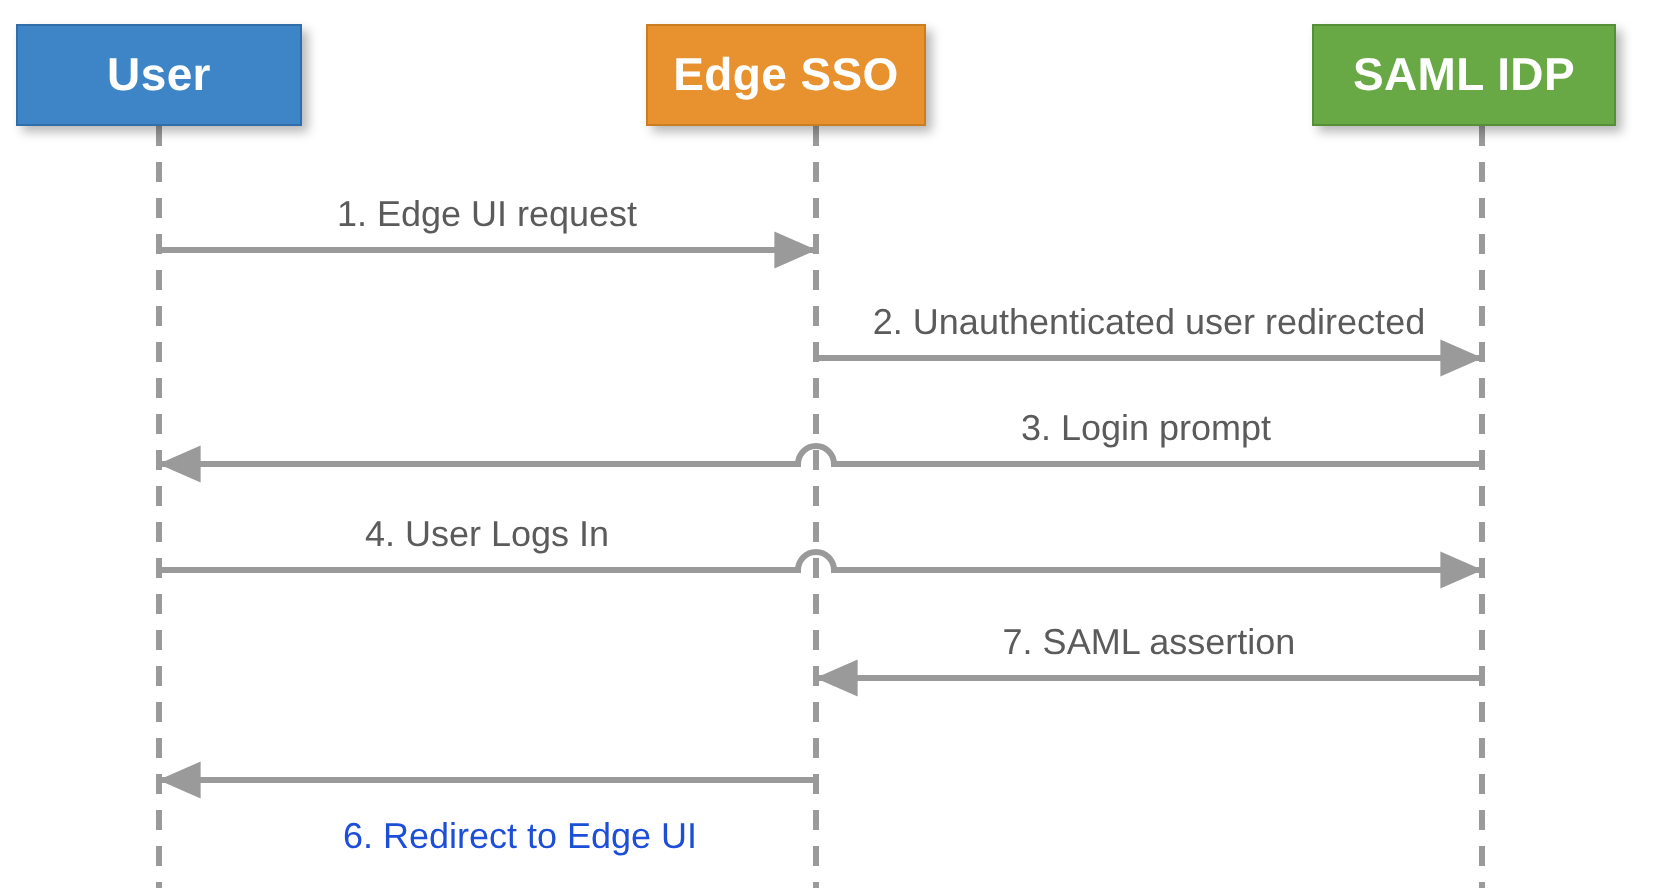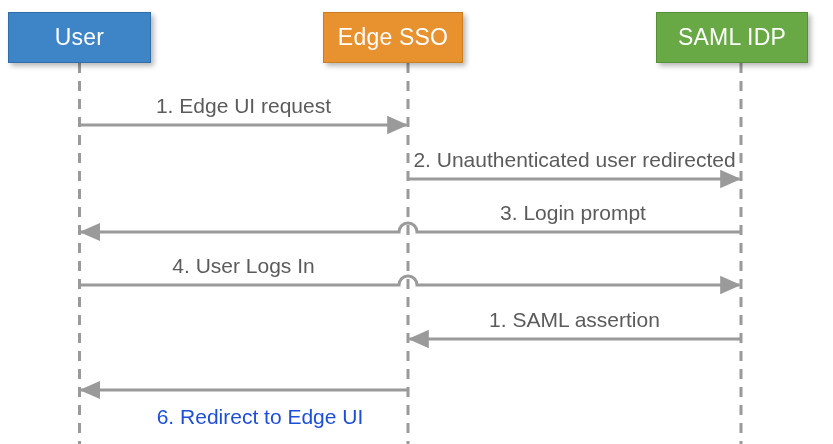--- a/index.html
+++ b/index.html
@@ -33,34 +33,34 @@
     justify-content: center;
     border-style: solid;
     border-width: 1px;
     box-shadow: 3px 3px 5px rgba(0,0,0,0.28);
     top: 12px;
     height: 51px;
   }
   .actor-label {
     color: #ffffff;
     font-size: 23px;
-    font-weight: normal;
+    font-weight: bold;
     letter-spacing: 0.2px;
     font-family: "Liberation Sans", sans-serif;
     white-space: nowrap;
   }
   #actor-box-0 { left: 8px;   width: 143px; background: #3d85c6; border-color: #2f6ea8; }
   #actor-box-1 { left: 323px; width: 170px; background: #e8922f; border-color: #cb7d22; }
   #actor-box-2 { left: 656px; width: 170px; background: #68a945; border-color: #558f37; }
 
   
   .msg-label {
     position: absolute;
     color: #5b5b5b;
-    font-size: 21px;
+    font-size: 18px;
     font-family: "Liberation Sans", sans-serif;
     white-space: nowrap;
     transform: translate(-50%, -100%);
   }
 </style>
 </head>
 <body>
 
 <div id="diagram-root">
 
@@ -92,16 +92,16 @@
     <span class="actor-label">Edge SSO</span>
   </div>
   <div class="actor-box" id="actor-box-2" style="left: 656px; width: 152px; background: rgb(104, 169, 69); border-color: rgb(85, 143, 55);">
     <span class="actor-label">SAML IDP</span>
   </div>
 
   <div class="msg-label" id="msg-label-0" style="left: 243.5px; top: 118px; color: rgb(91, 91, 91);">1. Edge UI request</div>
   <div class="msg-label" id="msg-label-1" style="left: 574.5px; top: 172px; color: rgb(91, 91, 91);">2. Unauthenticated user redirected</div>
   <div class="msg-label" id="msg-label-2" style="left: 573px; top: 225px; color: rgb(91, 91, 91);">3. Login prompt</div>
   <div class="msg-label" id="msg-label-3" style="left: 243.5px; top: 278px; color: rgb(91, 91, 91);">4. User Logs In</div>
-  <div class="msg-label" id="msg-label-4" style="left: 574.5px; top: 332px; color: rgb(91, 91, 91);">1. SAML assertion</div>
+  <div class="msg-label" id="msg-label-4" style="left: 574.5px; top: 332px; color: rgb(91, 91, 91);">7. SAML assertion</div>
   <div class="msg-label" id="msg-label-5" style="left: 260px; top: 383px; color: #1d4ed8; margin-top: 46px;">6. Redirect to Edge UI</div>
 
 </div>
 
 </body></html>

